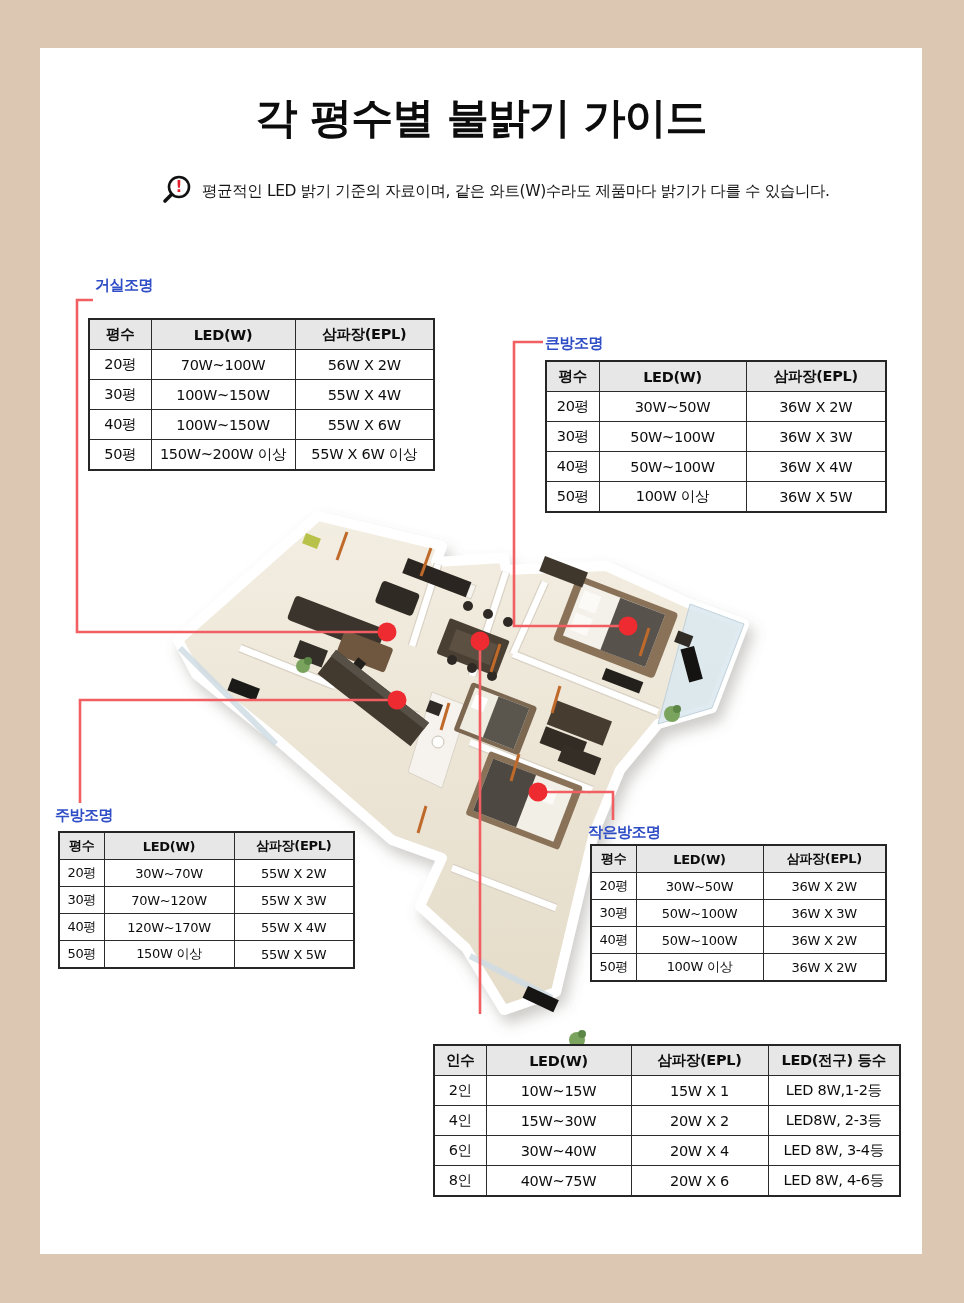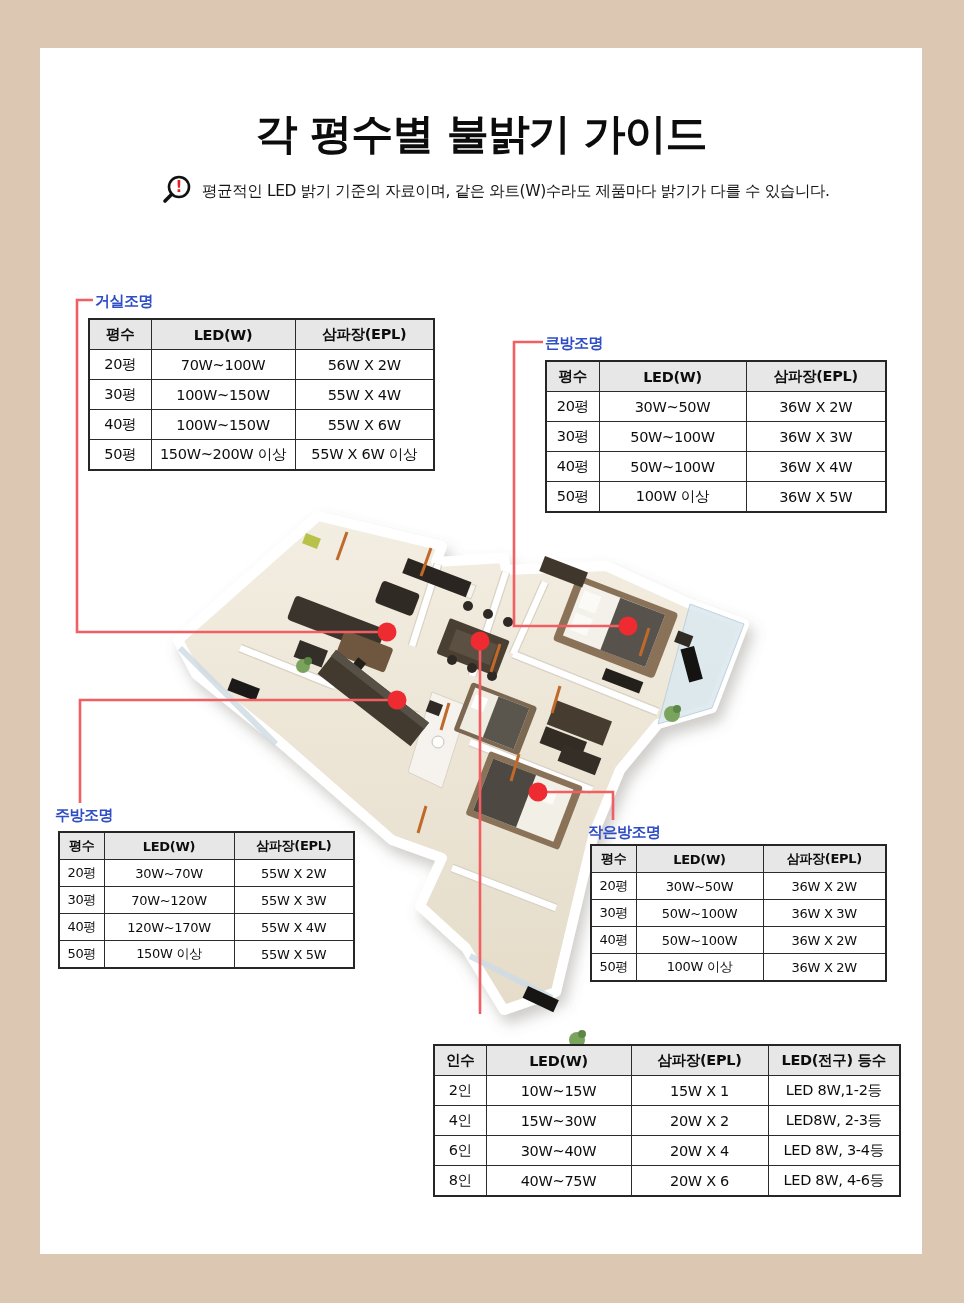--- a/index.html
+++ b/index.html
@@ -3,21 +3,21 @@
 <meta charset="utf-8">
 <style>
   html,body{margin:0;padding:0;}
   body{
     width:964px;height:1303px;position:relative;
     background:#dcc7b2;overflow:hidden;
     font-family:"DejaVu Sans","Liberation Sans",sans-serif;
   }
   .panel{position:absolute;left:40px;top:48px;width:882px;height:1206px;background:#ffffff;}
   .title{
-    position:absolute;left:40px;top:106px;width:882px;text-align:center;
+    position:absolute;left:40px;top:90px;width:882px;text-align:center;
     font-size:42px;font-weight:900;letter-spacing:-1px;color:#0c0c0c;
   }
   .notice{position:absolute;left:160px;top:174px;height:34px;display:flex;align-items:center;}
   .notice-icon{width:34px;height:34px;margin-right:8px;flex:0 0 auto;}
   .notice-text{font-size:15.5px;color:#161616;letter-spacing:-0.4px;white-space:nowrap;text-align:center;}
   .callout-label{
     position:absolute;font-size:15px;font-weight:700;color:#2f4dc5;letter-spacing:-0.5px;white-space:nowrap;
   }
   table{position:absolute;border-collapse:collapse;background:#ffffff;table-layout:fixed;border:2px solid #262626;padding-left:44px;}
   th,td{border:1px solid #2b2b2b;text-align:center;vertical-align:middle;padding:0;color:#0d0d0d;letter-spacing:-0.3px;white-space:nowrap;}
@@ -196,21 +196,21 @@
 
 <div class="notice">
   <svg class="notice-icon" viewBox="0 0 34 34">
     <circle cx="19" cy="13" r="10" fill="none" stroke="#111111" stroke-width="2.6"></circle>
     <line x1="11.5" y1="20.5" x2="5" y2="27" stroke="#111111" stroke-width="3.6" stroke-linecap="round"></line>
     <text x="19" y="18" text-anchor="middle" font-size="15" font-weight="bold" fill="#e5202a">!</text>
   </svg>
   <span class="notice-text">평균적인 LED 밝기 기준의 자료이며, 같은 와트(W)수라도 제품마다 밝기가 다를 수 있습니다.</span>
 </div>
 
-<div class="callout-label" style="left:95px;top:292px;">거실조명</div>
+<div class="callout-label" style="left:95px;top:276px;">거실조명</div>
 <div class="callout-label" style="left:545px;top:334px;">큰방조명</div>
 <div class="callout-label" style="left:55px;top:806px;">주방조명</div>
 <div class="callout-label" style="left:588px;top:823px;text-align:center;">작은방조명</div>
 <div class="callout-label" style="left:435px;top:1056px;">식탁조명</div>
 
 <table class="t-lg" style="left:88px;top:318px;">
     <colgroup>
       <col style="width: 62px;">
       <col style="width: 144px;">
       <col style="width: 139px;">

